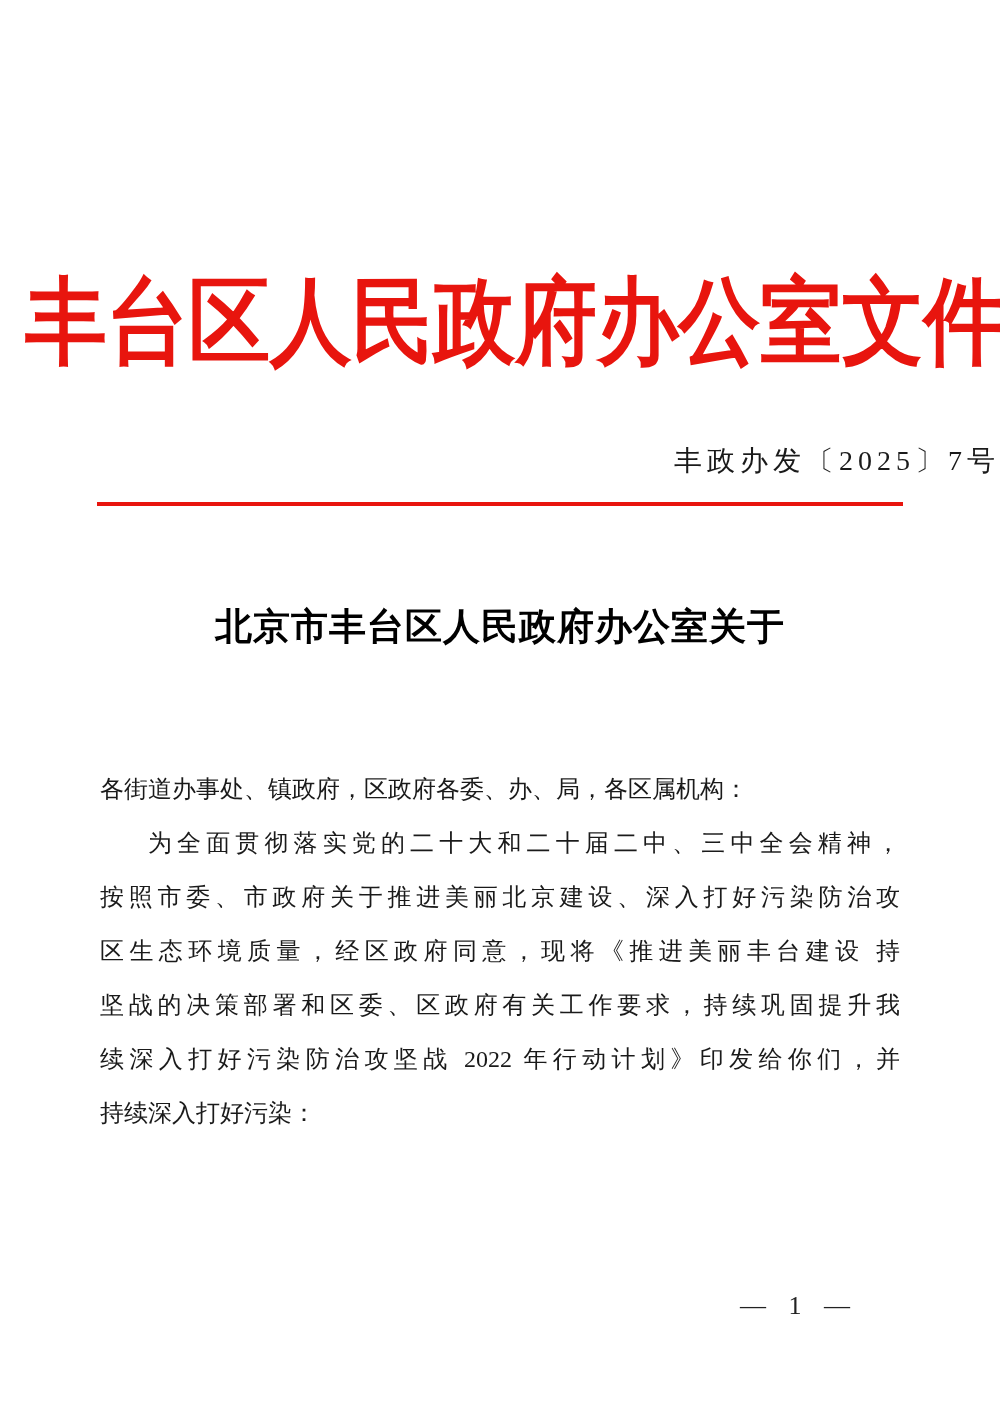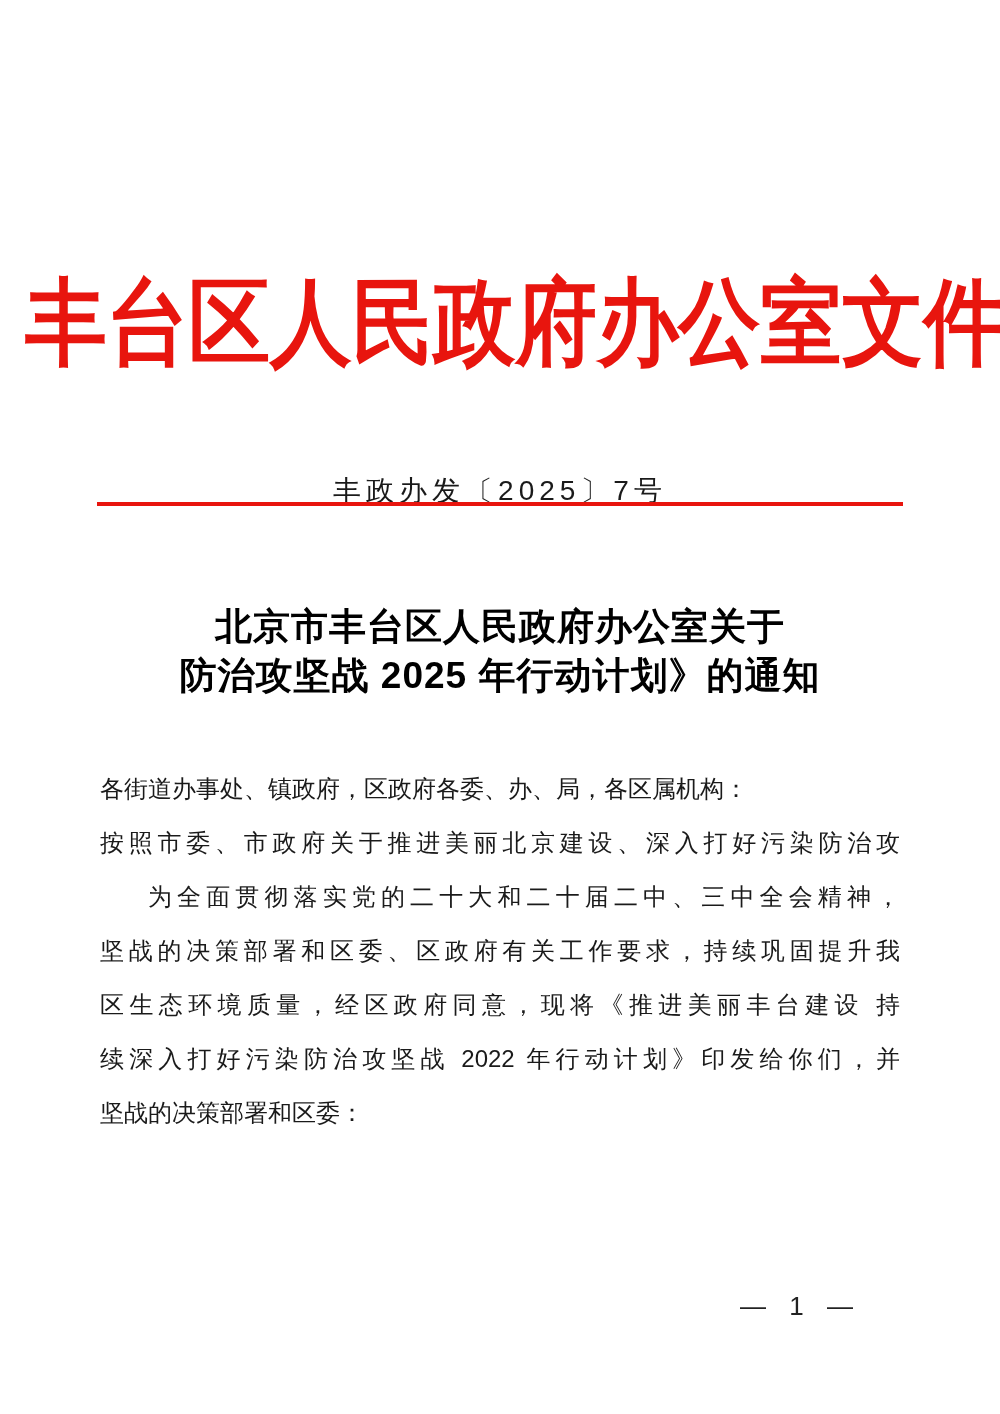--- a/index.html
+++ b/index.html
@@ -11,21 +11,21 @@
     padding: 0;
     background: #ffffff;
   }
   .page {
     position: relative;
     width: 1000px;
     height: 1414px;
     margin: 0 auto;
     background: #ffffff;
     overflow: hidden;
-    font-family: Liberation Sans, sans-serif;
+    font-family: Liberation Serif, serif;
   }
 
   
   .org-title {
     position: absolute;
     top: 268px;
     left: 0;
     width: 100%;
     text-align: center;
     font-size: 86px;
@@ -33,24 +33,24 @@
     color: var(--accent-red);
     white-space: nowrap;
     transform: scale(0.95, 1.1);
     transform-origin: 50% 0;
     line-height: 1.15;
   }
 
   
   .doc-number {
     position: absolute;
-    top: 472px;
+    top: 442px;
     left: 0;
     width: 100%;
-    text-align: center;
+    text-align: right;
     font-size: 28px;
     letter-spacing: 5px;
     color: var(--text);
   }
 
   
   .red-rule {
     position: absolute;
     top: 502px;
     left: 97px;
@@ -110,28 +110,27 @@
 <div class="page">
 
   <div class="org-title">丰台区人民政府办公室文件</div>
 
   <div class="doc-number">丰政办发〔2025〕7号</div>
 
   <div class="red-rule"></div>
 
   <h1 class="doc-title">
     <span class="t-line">北京市丰台区人民政府办公室关于</span>
-    <span class="t-line">防治攻坚战 2025 年行动计划》的通知</span>
   </h1>
 
   <main class="body-text">
     <div class="line">各街道办事处、镇政府，区政府各委、办、局，各区属机构：</div>
+    <div class="line fill indent">为全面贯彻落实党的二十大和二十届二中、三中全会精神，</div>
     <div class="line fill">按照市委、市政府关于推进美丽北京建设、深入打好污染防治攻</div>
-    <div class="line fill indent">为全面贯彻落实党的二十大和二十届二中、三中全会精神，</div>
+    <div class="line fill">区生态环境质量，经区政府同意，现将《推进美丽丰台建设 持</div>
     <div class="line fill">坚战的决策部署和区委、区政府有关工作要求，持续巩固提升我</div>
-    <div class="line fill">区生态环境质量，经区政府同意，现将《推进美丽丰台建设 持</div>
     <div class="line fill">续深入打好污染防治攻坚战 2022 年行动计划》印发给你们，并</div>
-    <div class="line">坚战的决策部署和区委：</div>
+    <div class="line">持续深入打好污染：</div>
   </main>
 
   <footer class="page-number">— 1 —</footer>
 
 </div>
 
 </body></html>

